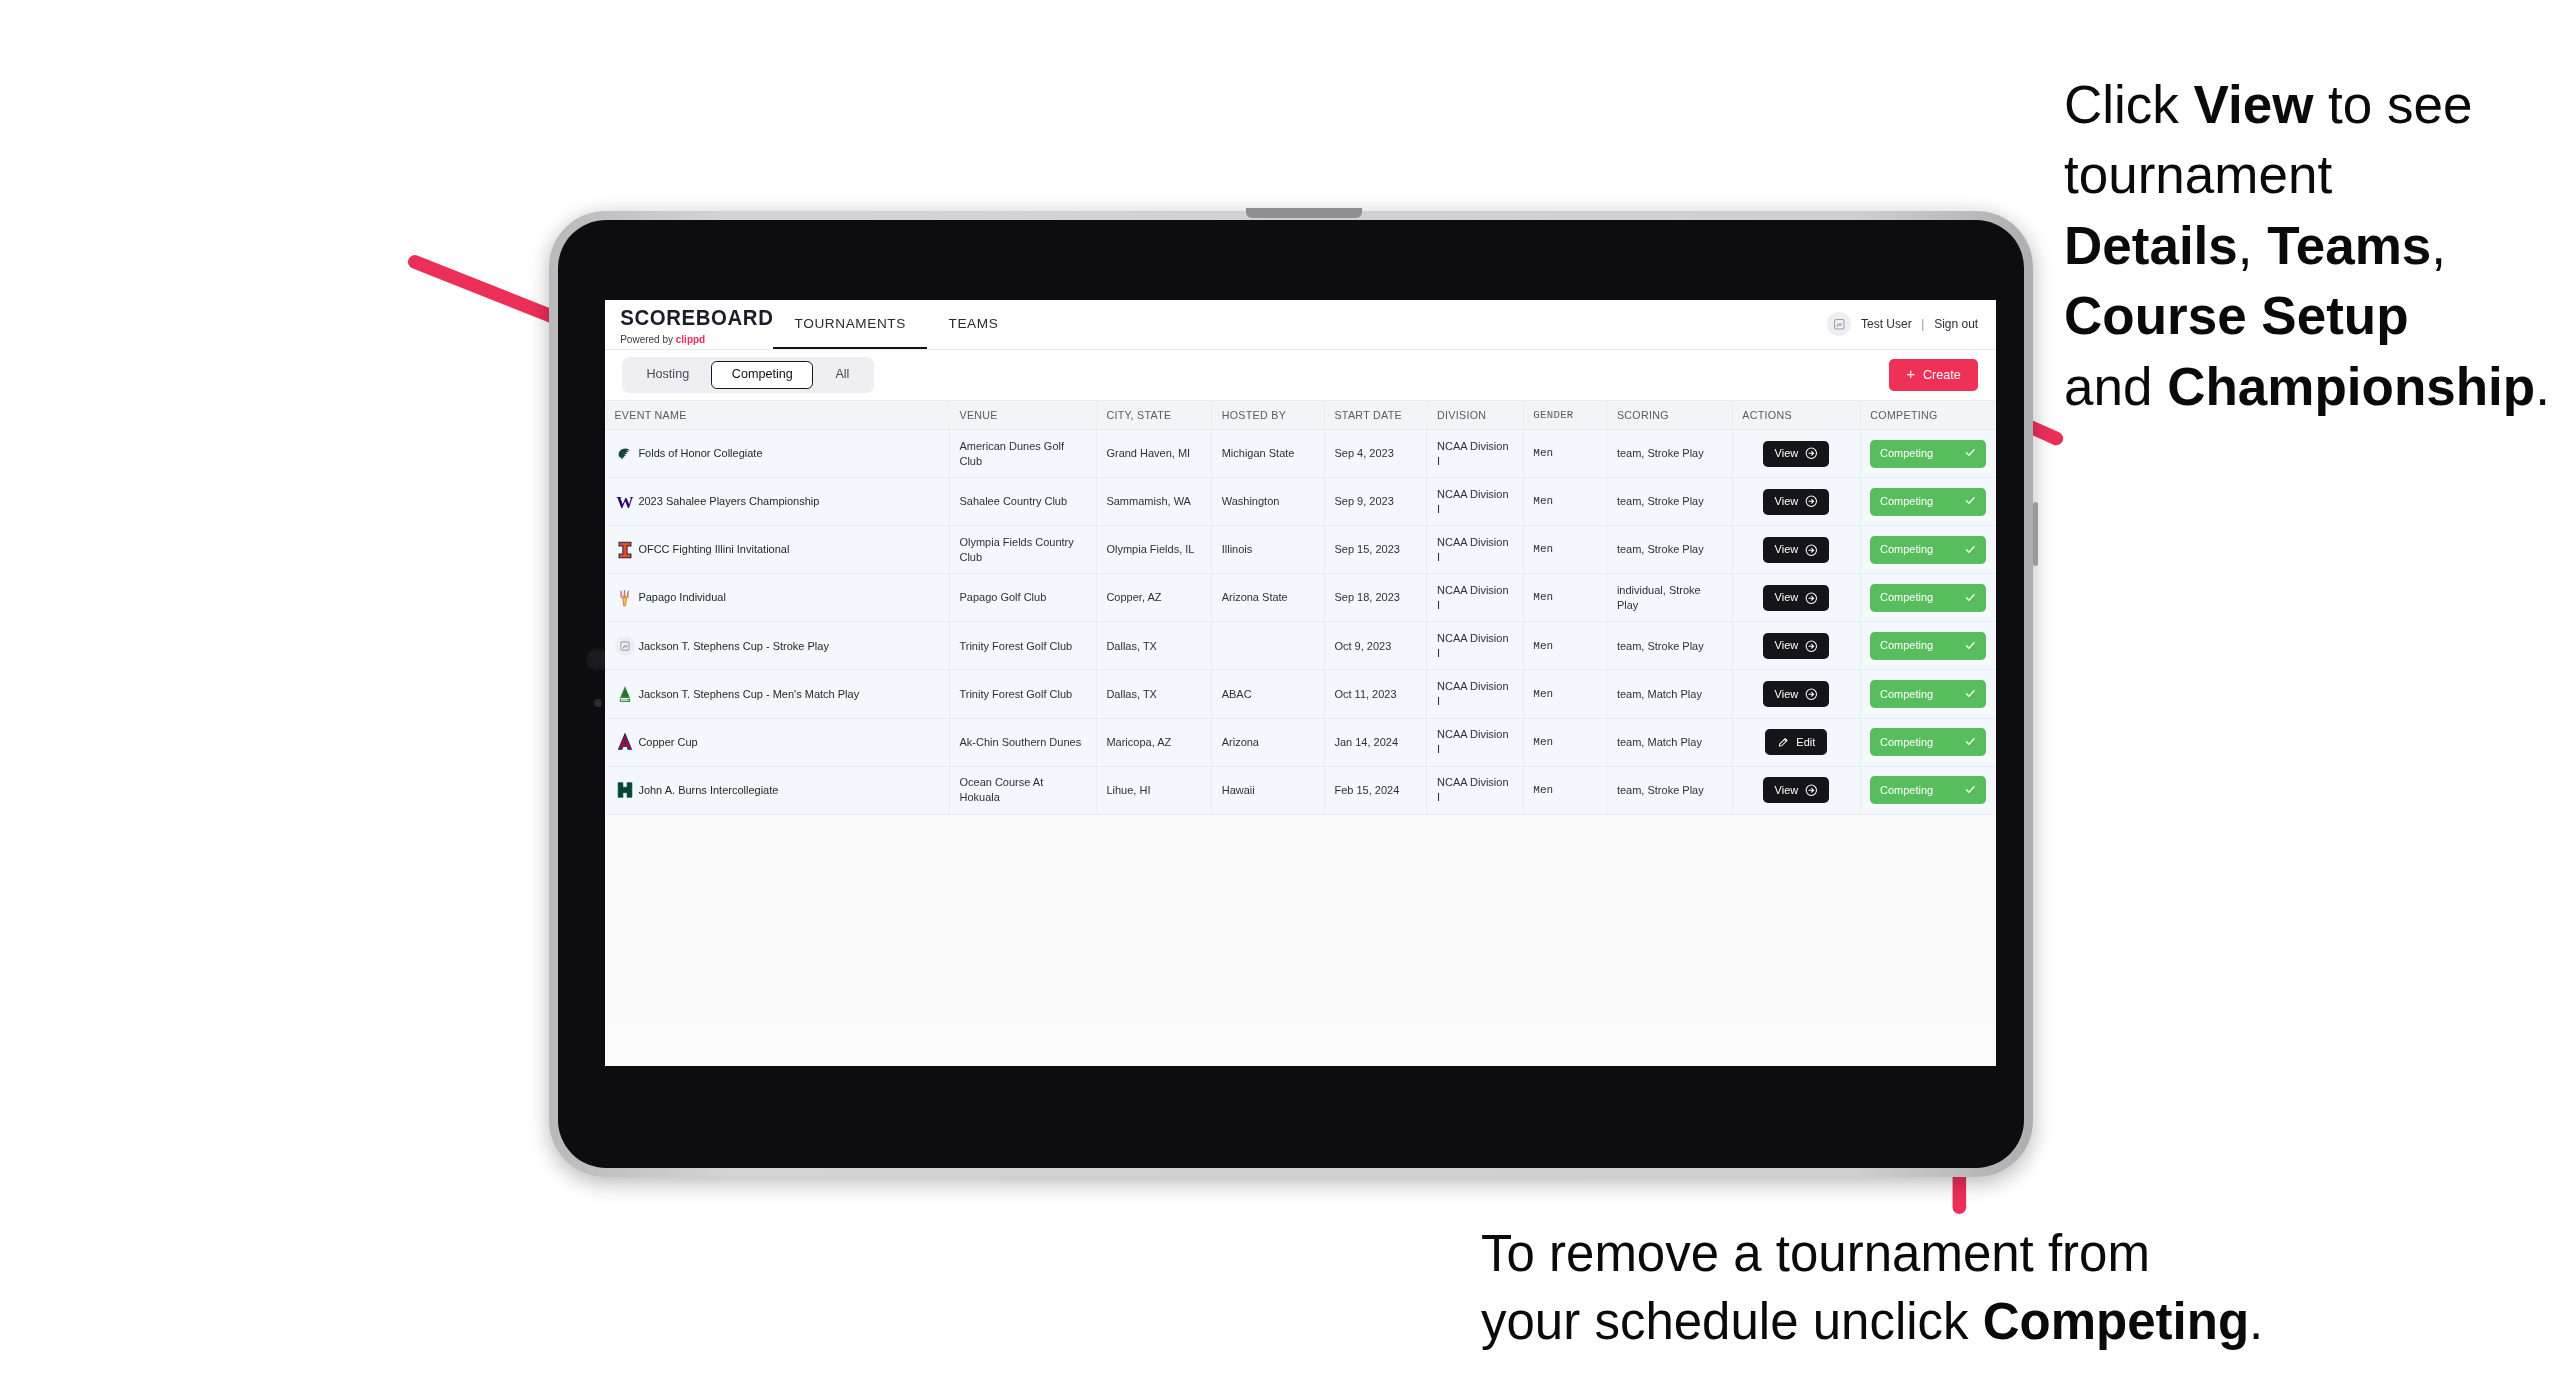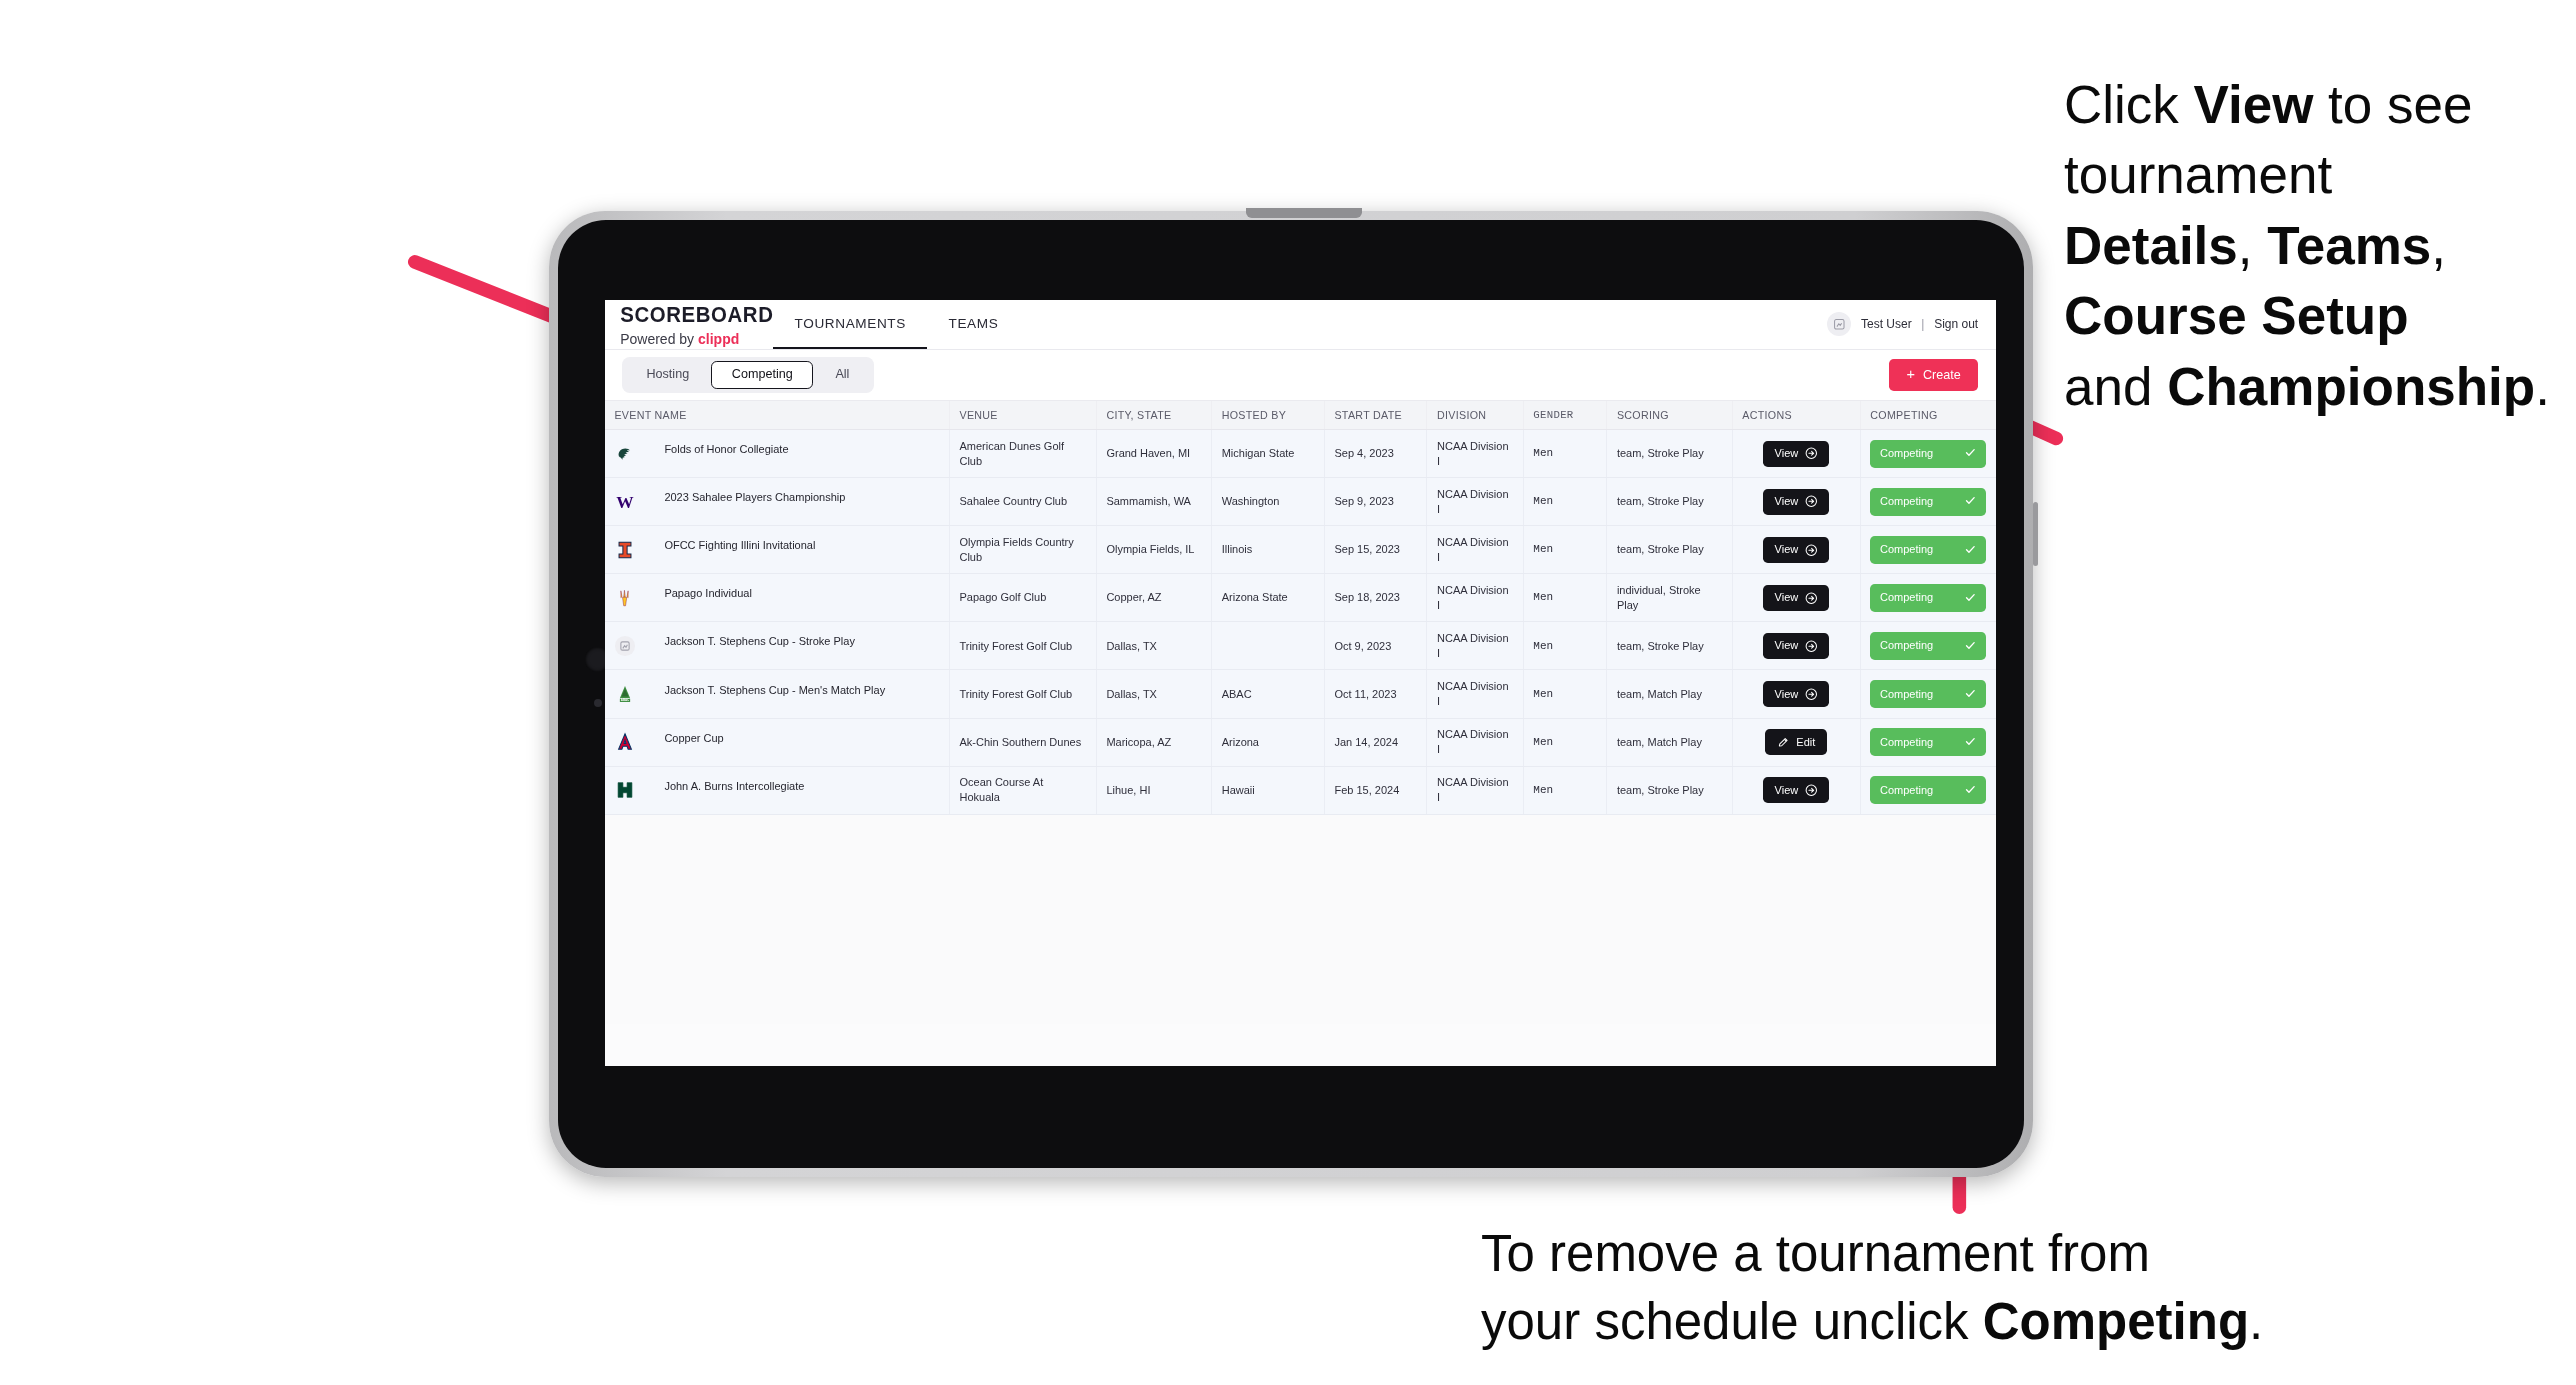--- a/index.html
+++ b/index.html
@@ -60,21 +60,21 @@
   .app-header {
     height: 50px; background:#fff; display:flex; align-items:stretch;
     border-bottom: 1px solid #e9e9ee;
   }
   .brand { padding: 5.8px 13.6px 3.9px 15.5px; display:flex; flex-direction:column; justify-content:center; width:155px;}
   .brand-title {
     font-size: 20.4px; font-weight: 800; letter-spacing: 0.6px;
     color:#1c1c28; font-family:"Liberation Sans", sans-serif;
     transform: scaleY(1.12); transform-origin: left center;
   }
-  .brand-sub { font-size: 14px; color:#3a3a46; margin-top:4.8px; }
+  .brand-sub { font-size: 10px; color:#3a3a46; margin-top:4.8px; }
   .brand-sub .pink { color:#ec2f58; font-weight:700; }
   .nav { display:flex; align-items:stretch; margin-left: 13.6px; }
   .nav-item {
     padding: 0 21.3px; display:flex; align-items:center; font-size:13.6px;
     letter-spacing:0.6px; color:#2a2a35; cursor:pointer;
     border-bottom: 2.9px solid transparent;
   }
   .nav-item.active { border-bottom-color:#14141c; font-weight:400; }
   .header-right { margin-left:auto; display:flex; align-items:center; gap:9.7px; padding-right:17.5px;text-align:right; }
   .avatar {
@@ -124,21 +124,21 @@
   .c-venue { width: 116px; }
   .c-city  { width: 91px; }
   .c-host  { width: 89px; }
   .c-date  { width: 81px; }
   .c-div   { width: 76px; }
   .c-gender{ width: 66px; font-family: Liberation Mono, monospace; }
   .c-score { width: 99px; }
   .c-actions { width: 101px; }
   .c-competing { width: 107px; }
 
-  .event-cell { display:flex; align-items:flex-start; gap:28px; }
+  .event-cell { display:flex; align-items:center; gap:2px; }
   .logo { width:22px; height:23px; flex:0 0 22px; display:flex; align-items:center; justify-content:center; }
   .ev-name { font-size:11px; color:#26262f; }
 
   .btn-dark {
     background:#141419; color:#fff; border:none; border-radius:4.8px;
     font-size:11px; padding:6.8px 11.6px; display:inline-flex; align-items:center; gap:6.8px;
     cursor:pointer; line-height:1;
   }
   .btn-dark .ico { display:inline-flex; }
   .btn-green {

